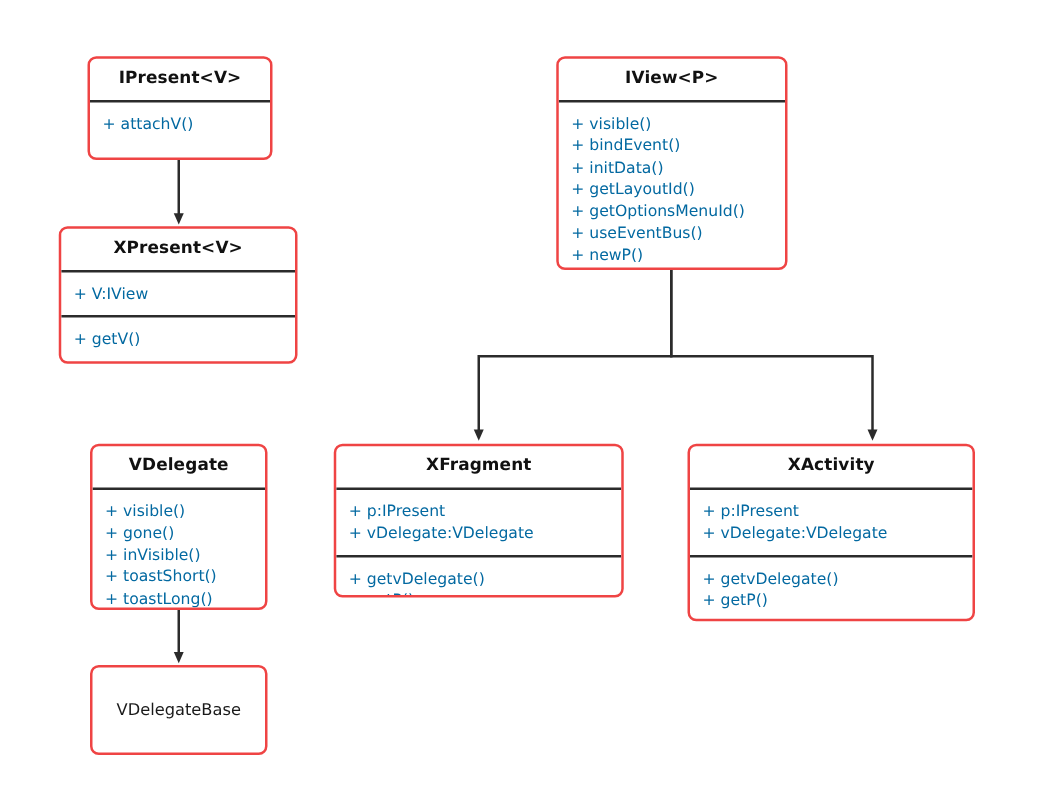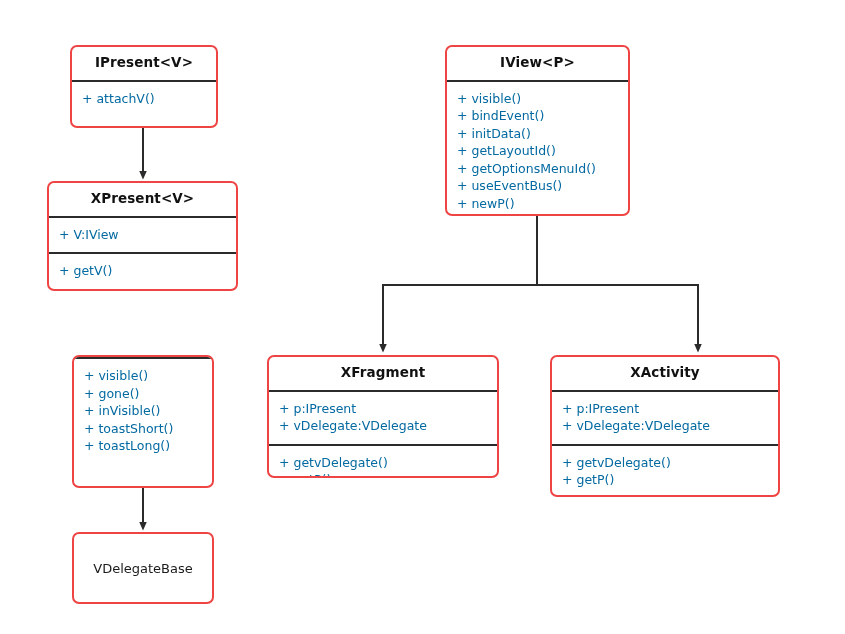--- a/index.html
+++ b/index.html
@@ -126,20 +126,21 @@
           <div class="uml-member">+ visible()</div>
           <div class="uml-member">+ bindEvent()</div>
           <div class="uml-member">+ initData()</div>
           <div class="uml-member">+ getLayoutId()</div>
           <div class="uml-member">+ getOptionsMenuId()</div>
           <div class="uml-member">+ useEventBus()</div>
           <div class="uml-member">+ newP()</div>
         </div>
       </div>
       <div class="uml-box" style="left: 72px; top: 355px; width: 142px; height: 133px;">
+        <div class="uml-title">VDelegate</div>
         <div class="uml-sep"></div>
         <div class="uml-compartment">
           <div class="uml-member">+ visible()</div>
           <div class="uml-member">+ gone()</div>
           <div class="uml-member">+ inVisible()</div>
           <div class="uml-member">+ toastShort()</div>
           <div class="uml-member">+ toastLong()</div>
         </div>
       </div>
       <div class="uml-box" style="left: 267px; top: 355px; width: 232px; height: 123px;">

